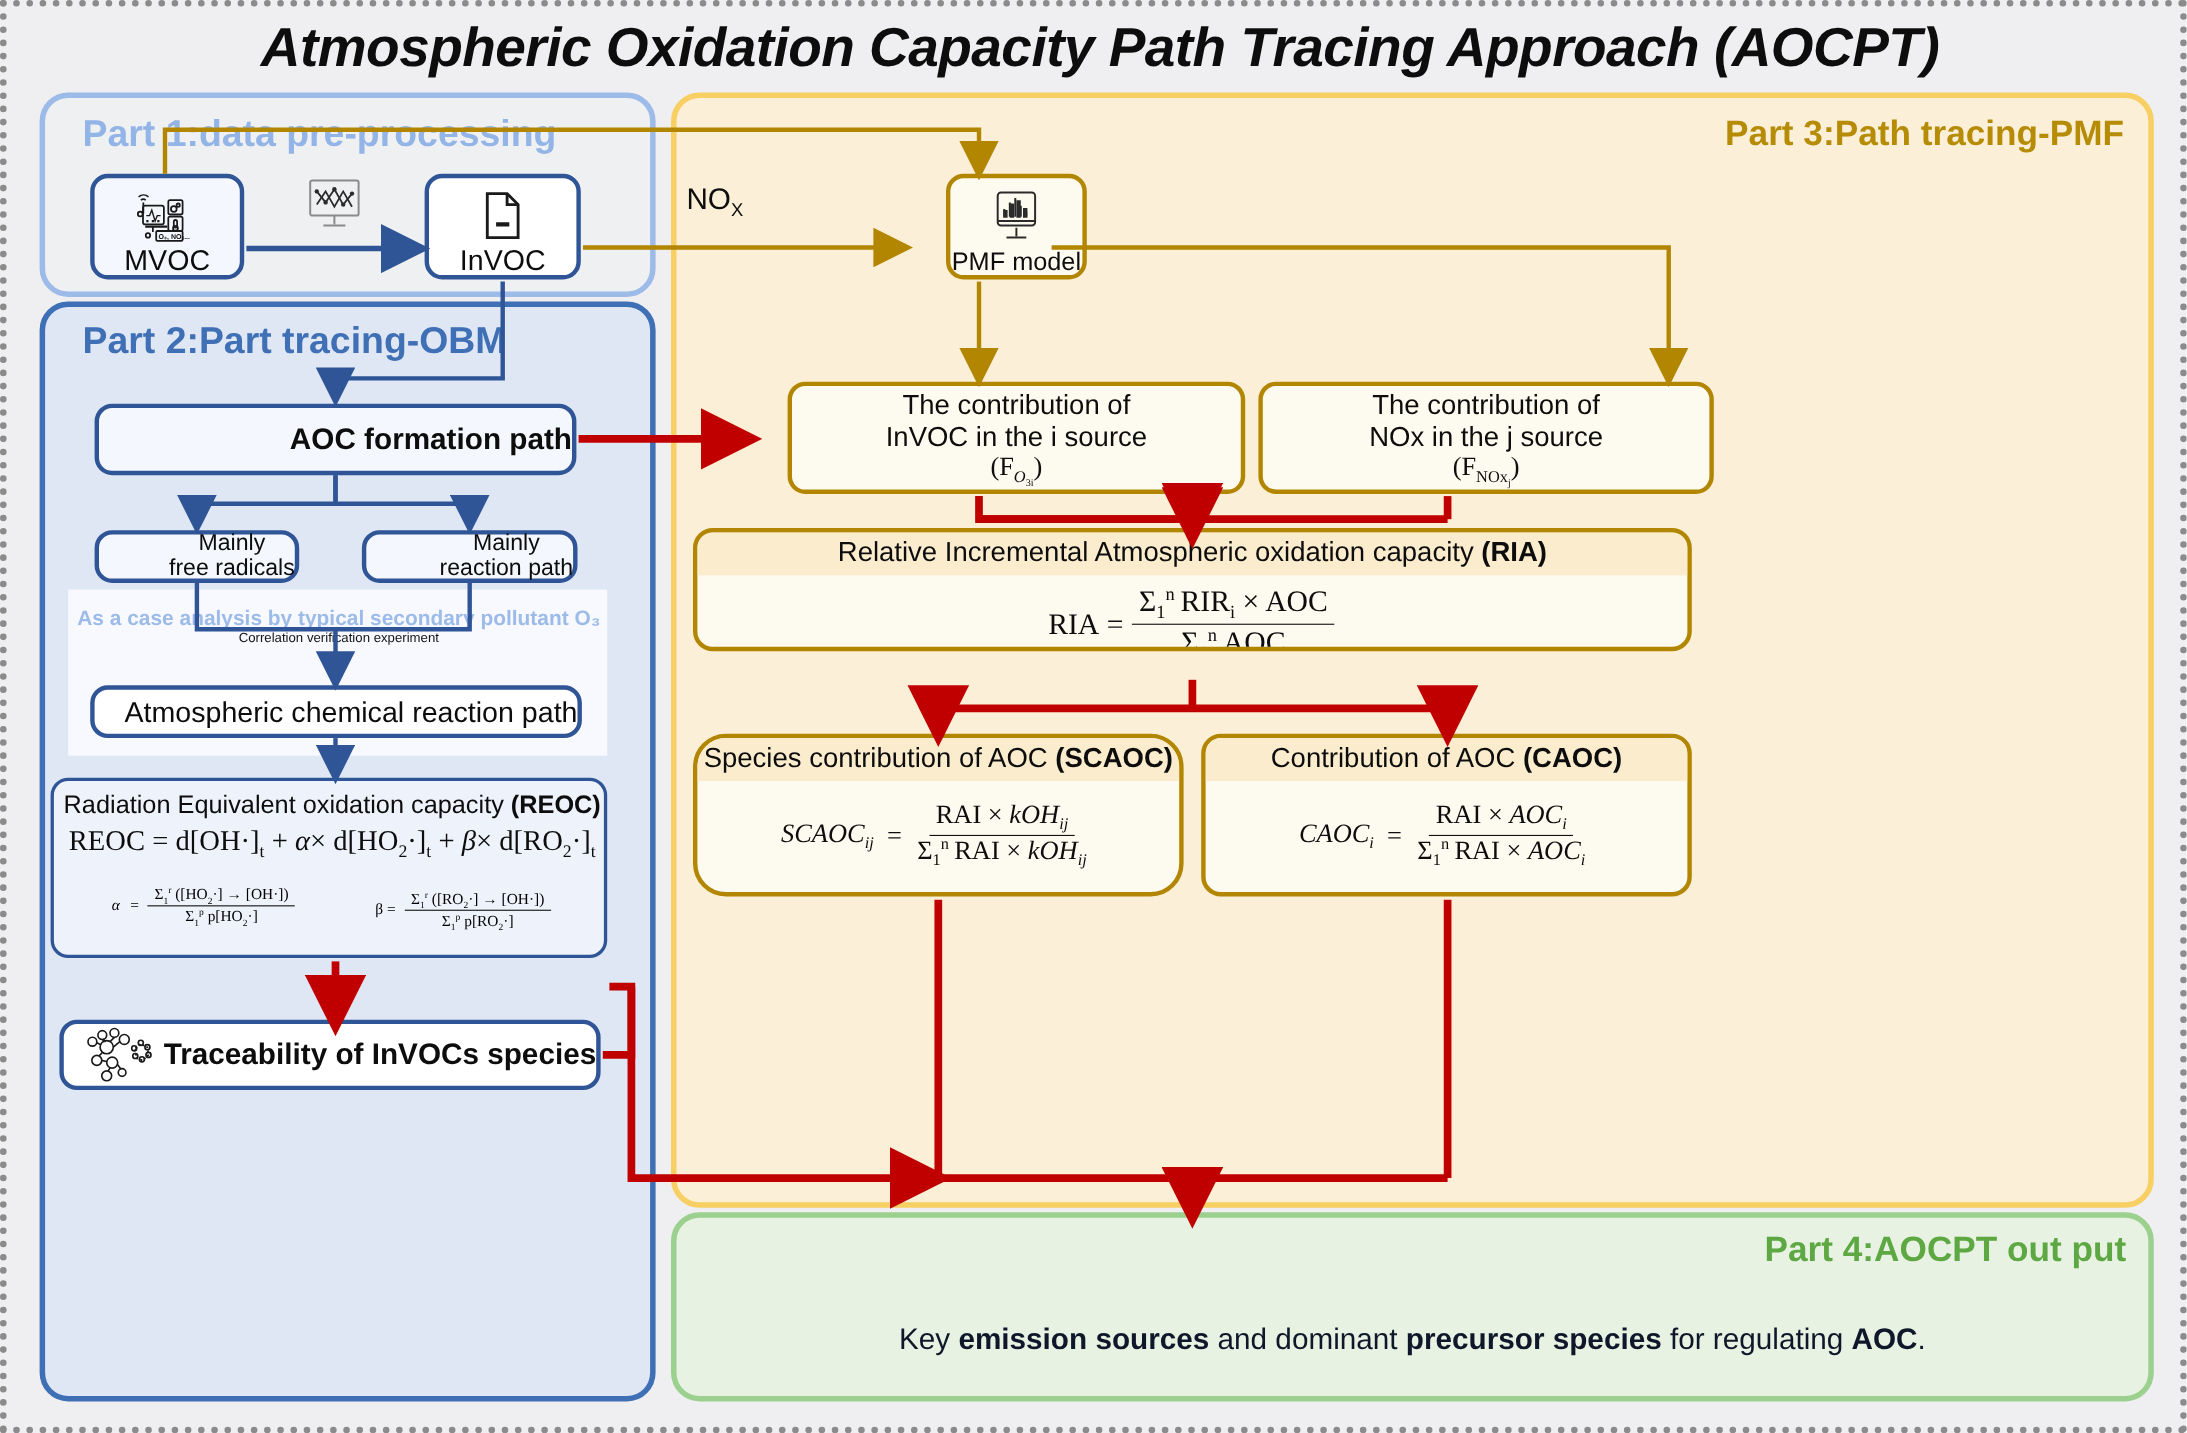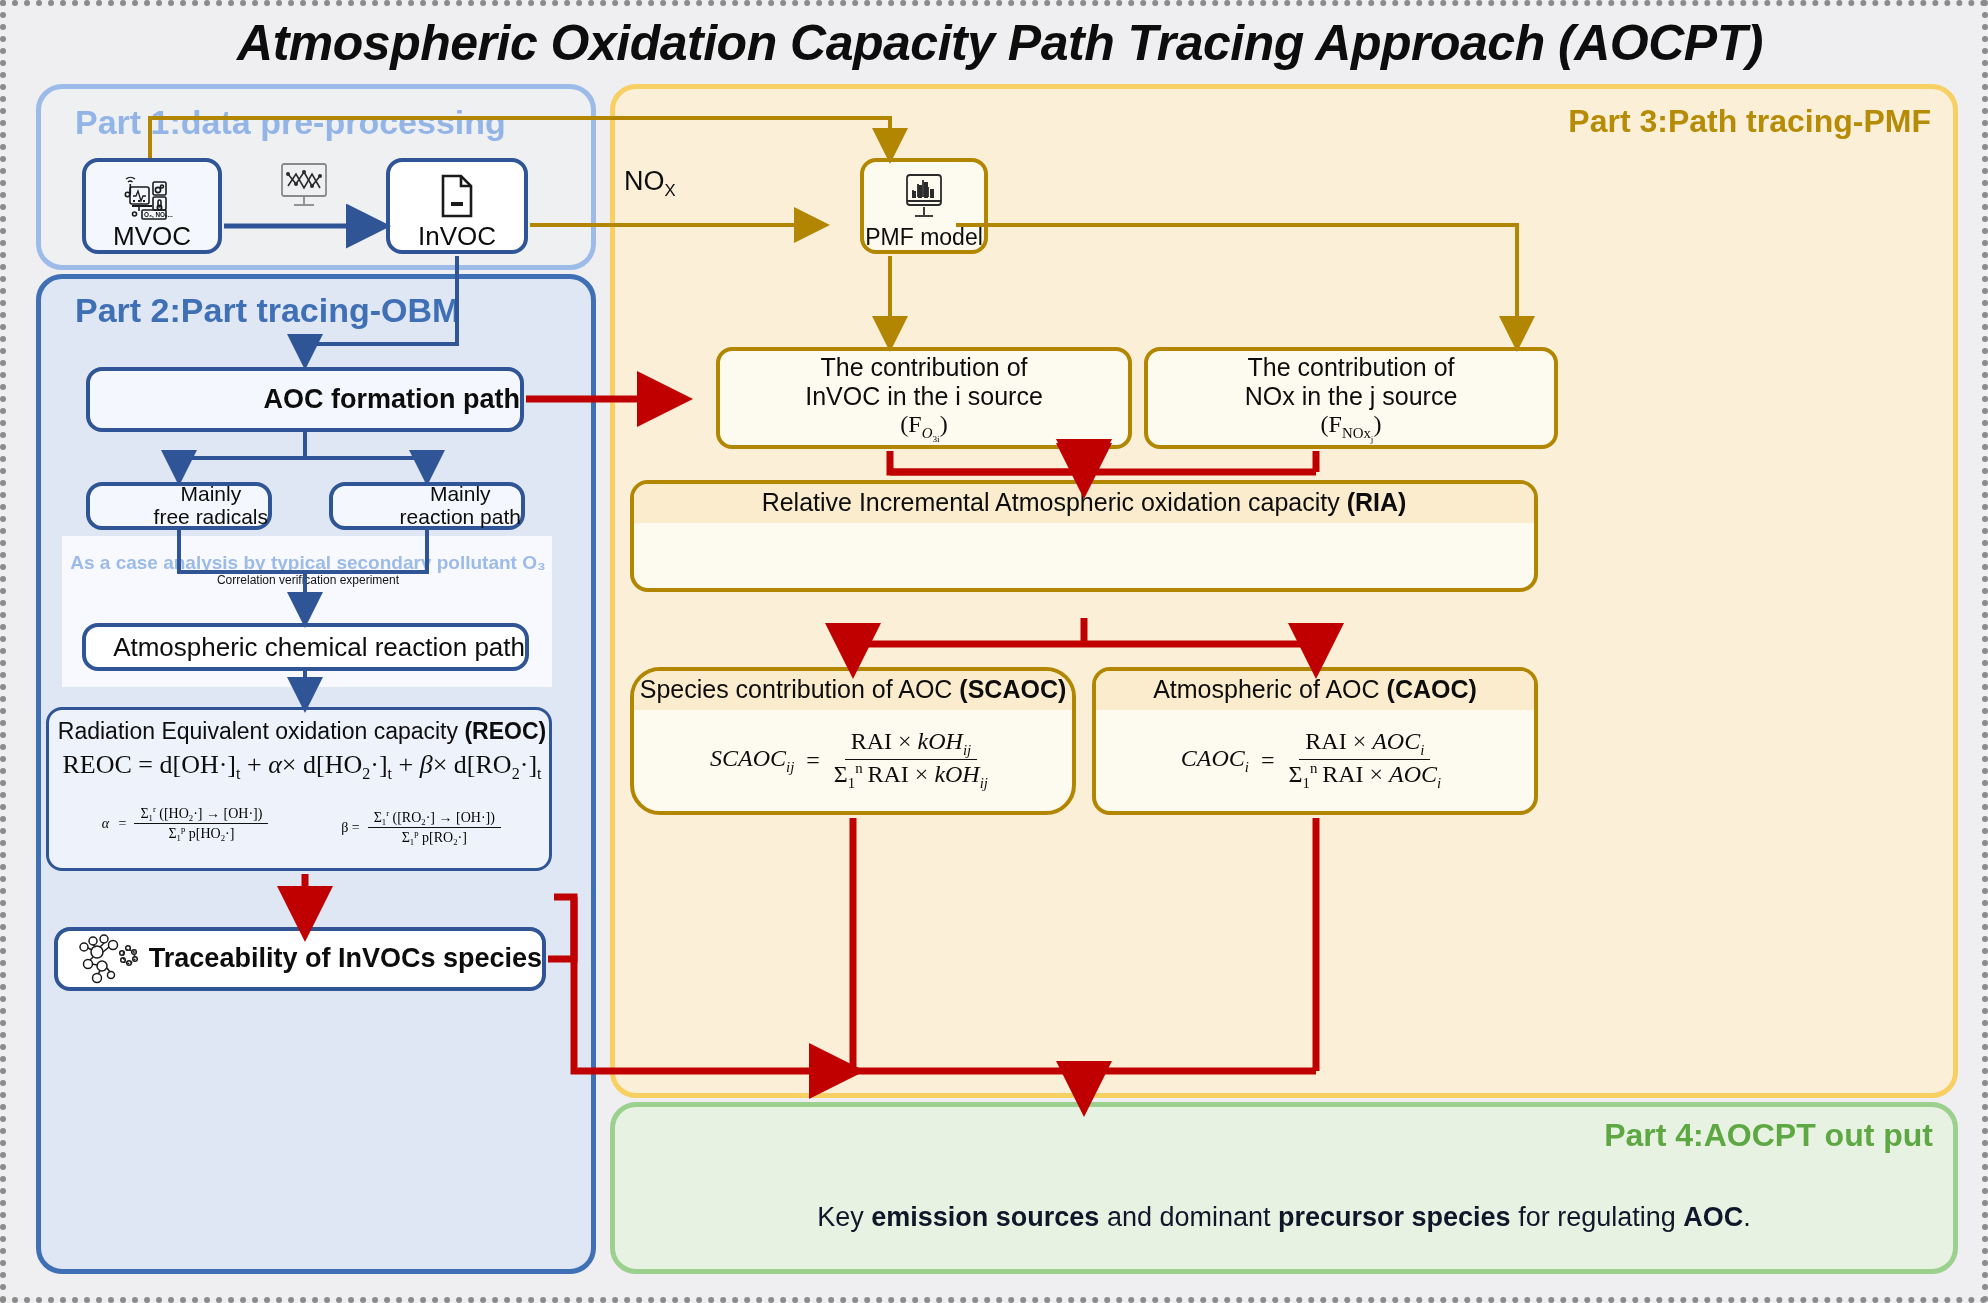--- a/index.html
+++ b/index.html
@@ -298,39 +298,47 @@
   <div id="contribB" class="abs node gold-node">
     <div>The contribution of</div>
     <div>NOx in the j source</div>
     <div style="font-family:'Liberation Serif',serif;font-size:24px;">(F<sub>NOx<sub>j</sub></sub>)</div>
   </div>
 
   <div id="riabox" class="abs">
     <div class="boxhead">
       <span>Relative Incremental Atmospheric oxidation capacity </span><b>(RIA)</b>
     </div>
+    <div class="boxbody" style="height:88px;font-size:27px;">
+      <span class="eqrow">RIA&nbsp;=
+        <span class="frac">
+          <span class="num">Σ<sub>1</sub><sup>n</sup> RIR<sub>i</sub> × AOC</span>
+          <span class="den">Σ<sub>1</sub><sup>n</sup> AOC</span>
+        </span>
+      </span>
+    </div>
   </div>
 
   <div id="scaoc" class="abs">
     <div class="boxhead">
       <span>Species contribution of AOC </span><b>(SCAOC)</b>
     </div>
     <div class="boxbody" style="height:100px;font-size:24px;">
       <span class="eqrow"><i>SCAOC<sub>ij</sub></i>&nbsp;=
         <span class="frac">
           <span class="num">RAI × <i>kOH<sub>ij</sub></i></span>
           <span class="den">Σ<sub>1</sub><sup>n</sup> RAI × <i>kOH<sub>ij</sub></i></span>
         </span>
       </span>
     </div>
   </div>
 
   <div id="caoc" class="abs">
     <div class="boxhead">
-      <span>Atmospheric of AOC </span><b>(CAOC)</b>
+      <span>Contribution of AOC </span><b>(CAOC)</b>
     </div>
     <div class="boxbody" style="height:100px;font-size:24px;">
       <span class="eqrow"><i>CAOC<sub>i</sub></i>&nbsp;=
         <span class="frac">
           <span class="num">RAI × <i>AOC<sub>i</sub></i></span>
           <span class="den">Σ<sub>1</sub><sup>n</sup> RAI × <i>AOC<sub>i</sub></i></span>
         </span>
       </span>
     </div>
   </div>

